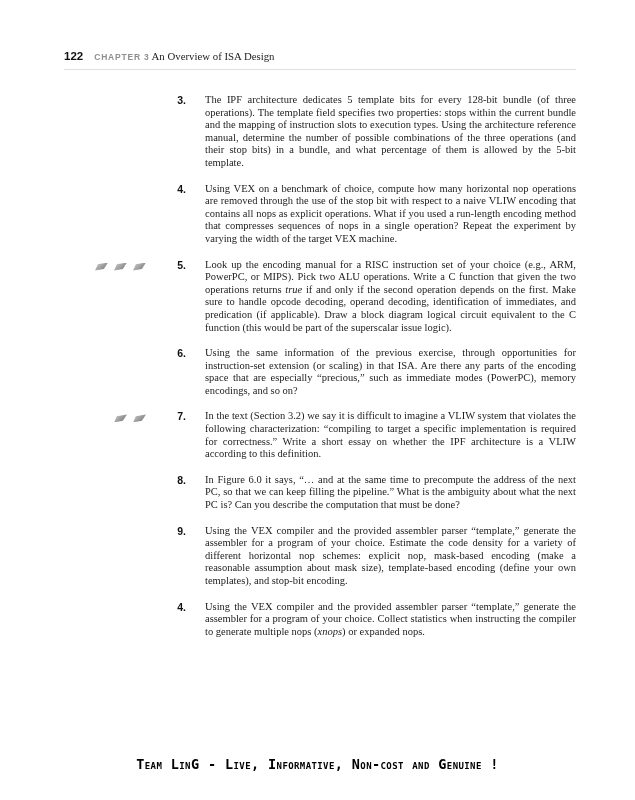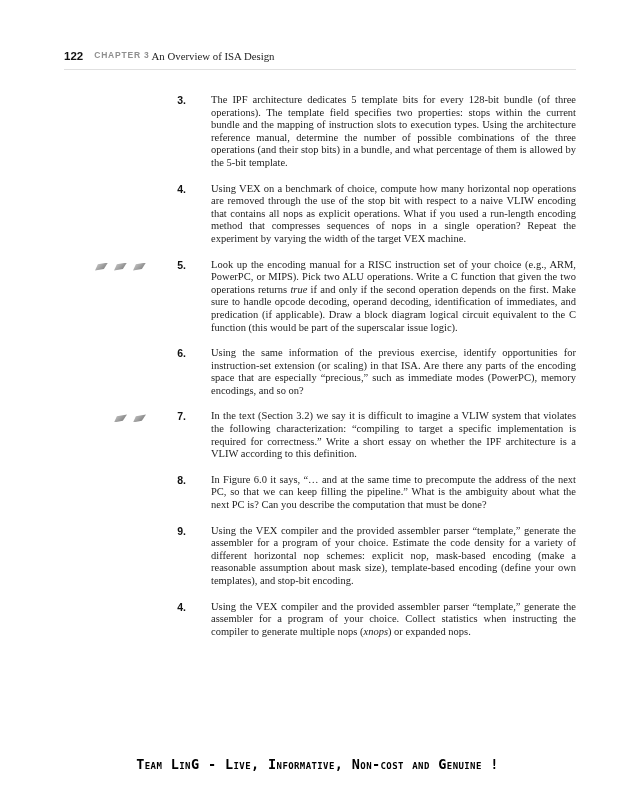--- a/index.html
+++ b/index.html
@@ -13,21 +13,21 @@
     color: #1c1c1c;
     overflow: hidden;
   }
   
   .running-head {
     position: absolute;
     left: 64px;
     top: 50px;
     width: 512px;
     display: flex;
-    align-items: flex-start;
+    align-items: flex-end;
     padding-bottom: 7px;
     border-bottom: 1px solid #e0e0e0;
   }
   .pageno {
     font-family: "Liberation Sans", sans-serif;
     font-weight: bold;
     font-size: 11.5px;
     color: #111;
   }
   .chapter {
@@ -72,21 +72,21 @@
     text-align: right;
     font-family: "Liberation Sans", sans-serif;
     font-weight: bold;
     font-size: 10.5px;
     line-height: 12.6px;
     color: #111;
     flex: none;
   }
   .para {
     flex: 1;
-    margin: 0 0 0 25px;
+    margin: 0 0 0 19px;
     font-size: 10.5px;
     line-height: 12.6px;
     text-align: justify;
     color: #1c1c1c;
   }
   .para i { font-style: italic; }
   
   .footer {
     position: absolute;
     left: 0;
@@ -131,21 +131,21 @@
           <span class="pencil"></span>
           <span class="pencil"></span>
         </span>
     <span class="num">5.</span>
     <p class="para"><span>Look up the encoding manual for a RISC instruction set of your choice (e.g., ARM, PowerPC, or MIPS). Pick two ALU operations. Write a C function that given the two operations returns </span><i>true</i><span> if and only if the second operation depends on the first. Make sure to handle opcode decoding, operand decoding, identification of immediates, and predication (if applicable). Draw a block diagram logical circuit equivalent to the C function (this would be part of the superscalar issue logic).</span></p>
   </div>
 
   <div class="exercise">
     <span class="marks"></span>
     <span class="num">6.</span>
-    <p class="para"><span>Using the same information of the previous exercise, identify opportunities for instruction-set extension (or scaling) in that ISA. Are there any parts of the encoding space that are especially “precious,” such as immediate modes (PowerPC), memory encodings, and so on?</span></p>
+    <p class="para"><span>Using the same information of the previous exercise, through opportunities for instruction-set extension (or scaling) in that ISA. Are there any parts of the encoding space that are especially “precious,” such as immediate modes (PowerPC), memory encodings, and so on?</span></p>
   </div>
 
   <div class="exercise">
     <span class="marks">
           <span class="pencil"></span>
           <span class="pencil"></span>
         </span>
     <span class="num">7.</span>
     <p class="para"><span>In the text (Section 3.2) we say it is difficult to imagine a VLIW system that violates the following characterization: “compiling to target a specific implementation is required for correctness.” Write a short essay on whether the IPF architecture is a VLIW according to this definition.</span></p>
   </div>

